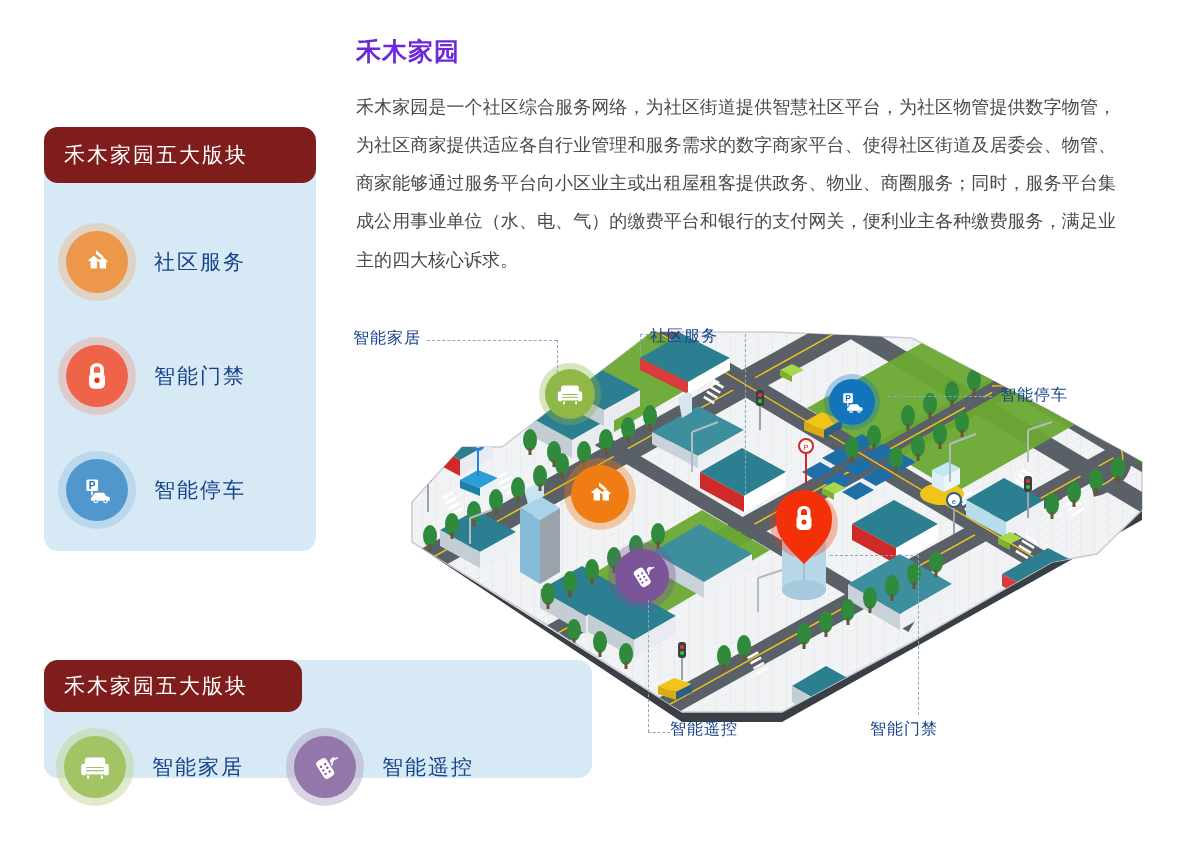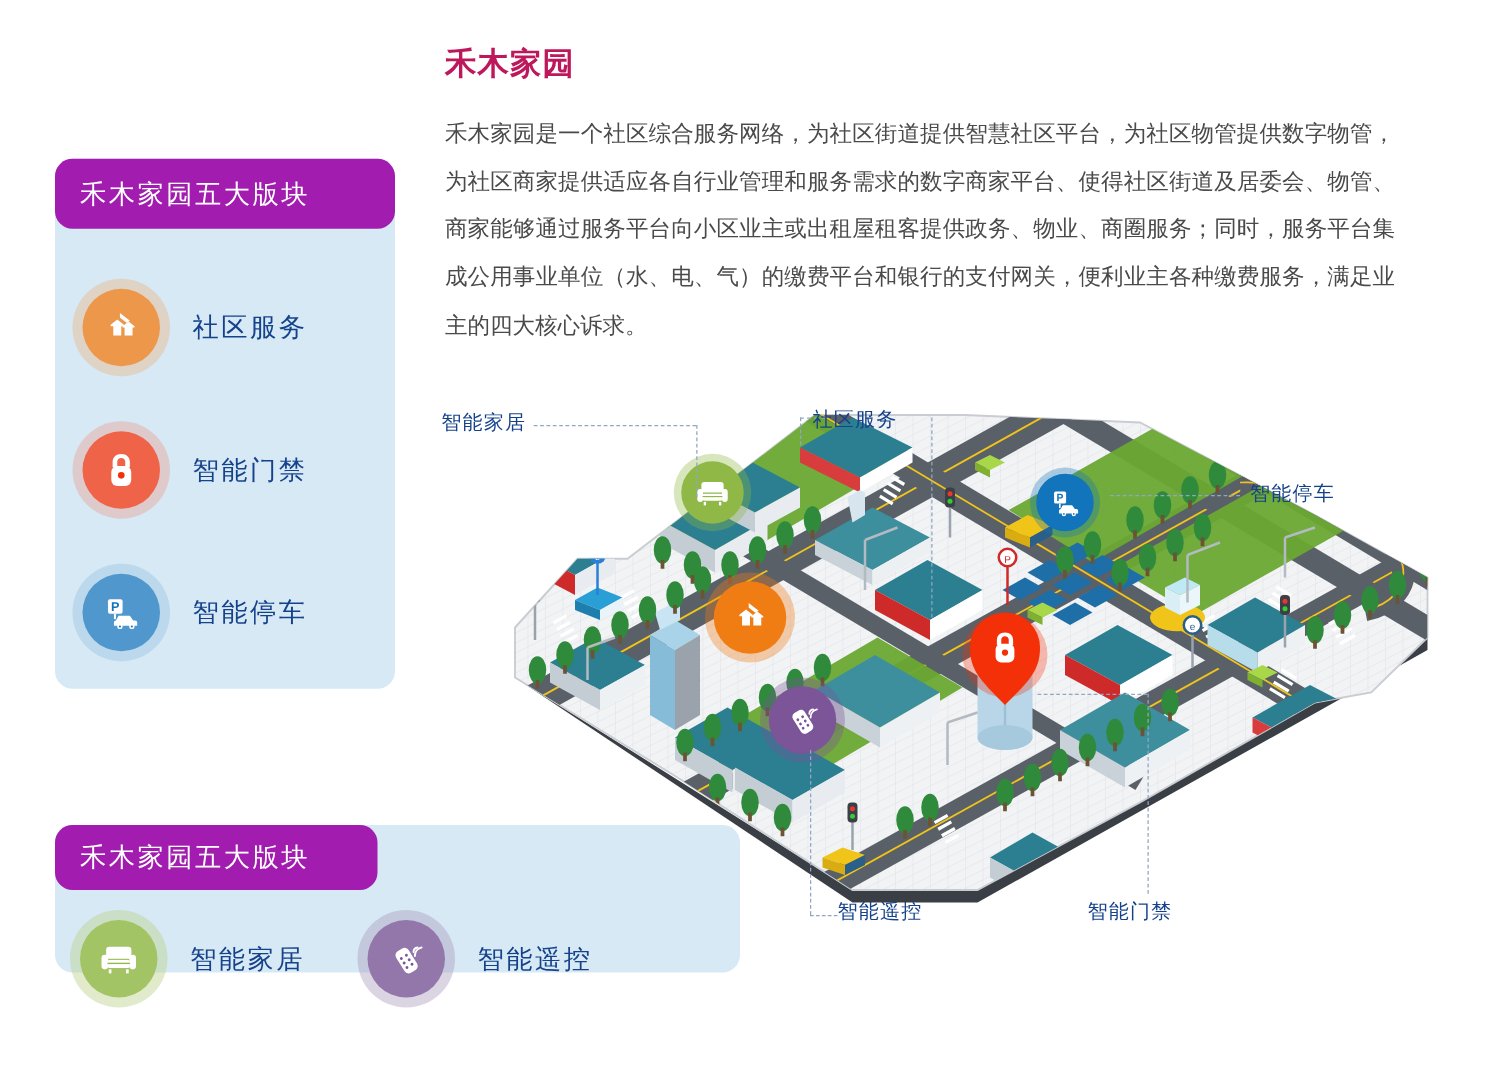--- a/index.html
+++ b/index.html
@@ -19,21 +19,21 @@
 
   
   #content-col {
     position: absolute;
     left: 356px; top: 36px;
     width: 770px;
   }
   #page-title {
     font-size: 25px;
     font-weight: bold;
-    color: #be185d;
+    color: #6d28d9;
     letter-spacing: 1px;
     margin: 0 0 22px 0;
     line-height: 1.2;
   }
   #page-desc {
     font-size: 18px;
     color: #4a4a4a;
     line-height: 2.12;
     margin: 0;
     text-align: justify;
@@ -42,21 +42,21 @@
 
   
   .panel {
     position: absolute;
     background: #d6e9f5;
     border-radius: 14px;
   }
   .panel-head {
     position: absolute;
     left: 0; top: 0;
-    background: #a21caf;
+    background: #7f1d1d;
     color: #ffffff;
     border-radius: 14px;
     display: flex;
     align-items: center;
     padding: 0 18px 0 20px;
     font-size: 21px;
     letter-spacing: 2px;
     white-space: nowrap;
     z-index: 3;
   }

